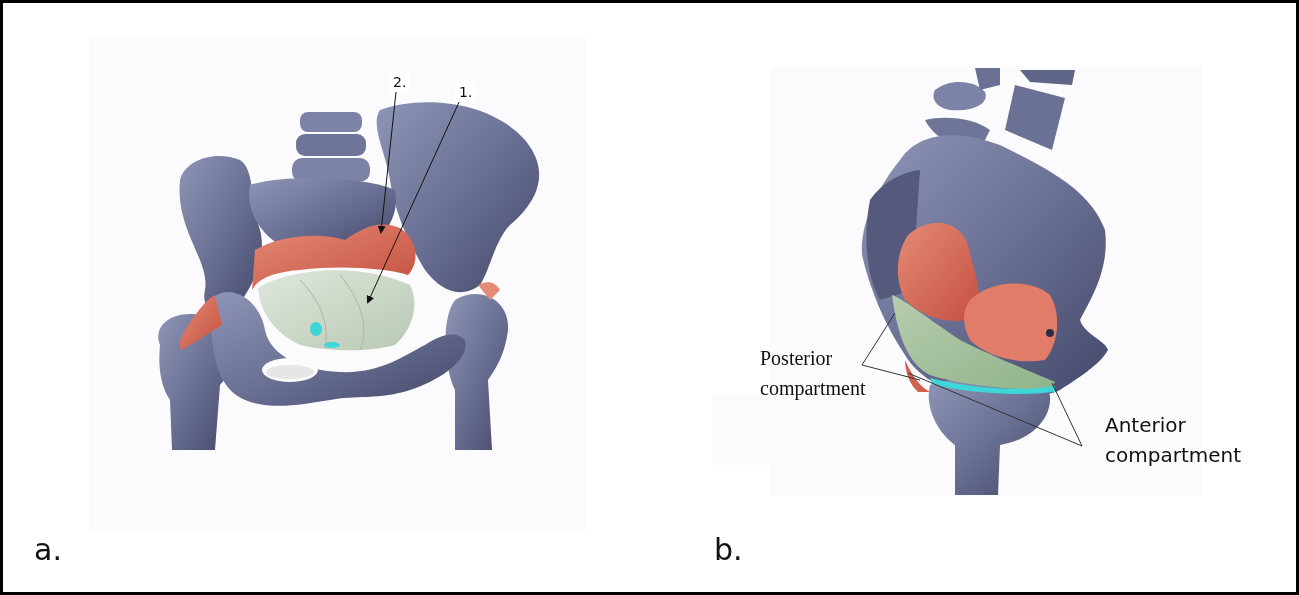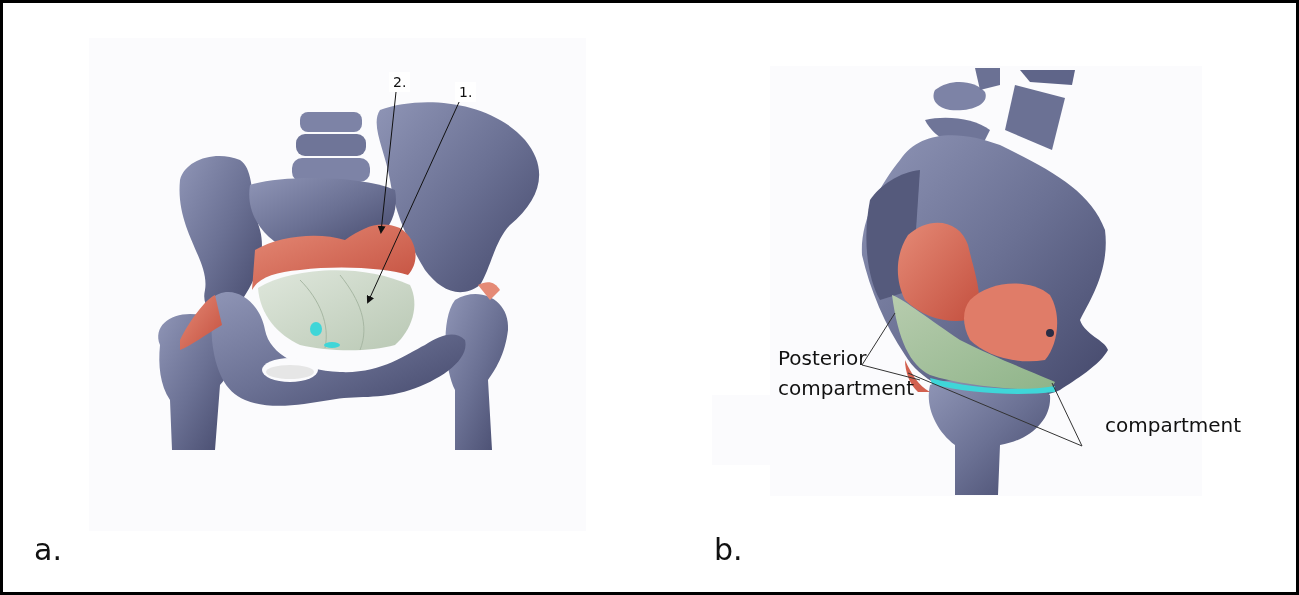--- a/index.html
+++ b/index.html
@@ -125,20 +125,21 @@
   <g stroke="#333" stroke-width="1" fill="none">
     <polyline points="895,313 862,365 920,380"></polyline>
     <polyline points="908,373 1082,446 1052,383"></polyline>
   </g>
 </svg>
 
 <div class="num-label" style="left:389px; top:72px;">2.</div>
 <div class="num-label" style="left:455px; top:82px;">1.</div>
 <div class="fig-label" style="left:34px; top:535px;">a.</div>
 
-<div class="anno" style="left:778px; top:343px;">
+<div class="anno" style="left:760px; top:343px;font-family:Liberation Serif, serif;">
   <div>Posterior</div>
   <div>compartment</div>
 </div>
 <div class="anno" style="left:1105px; top:410px;">
+  <div>Anterior</div>
   <div>compartment</div>
 </div>
 <div class="fig-label" style="left:714px; top:535px;">b.</div>
 
 </body></html>

